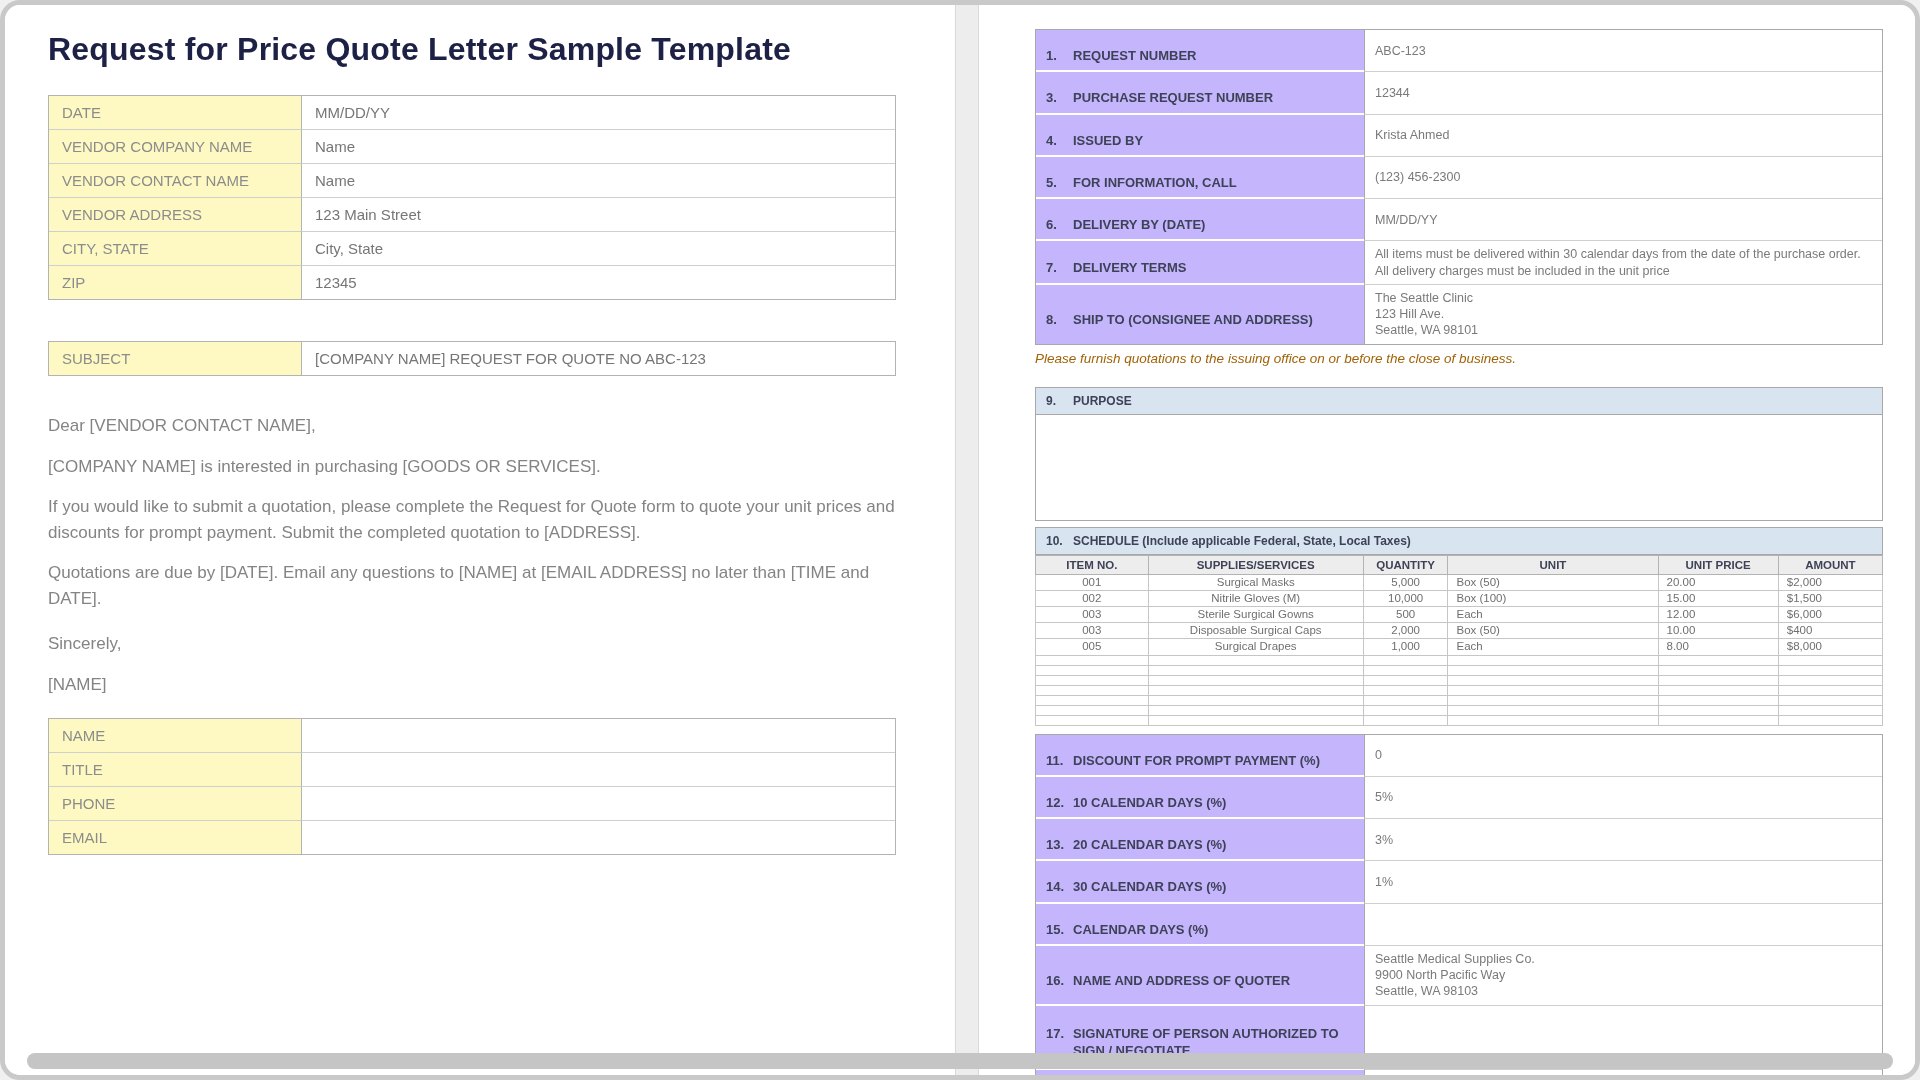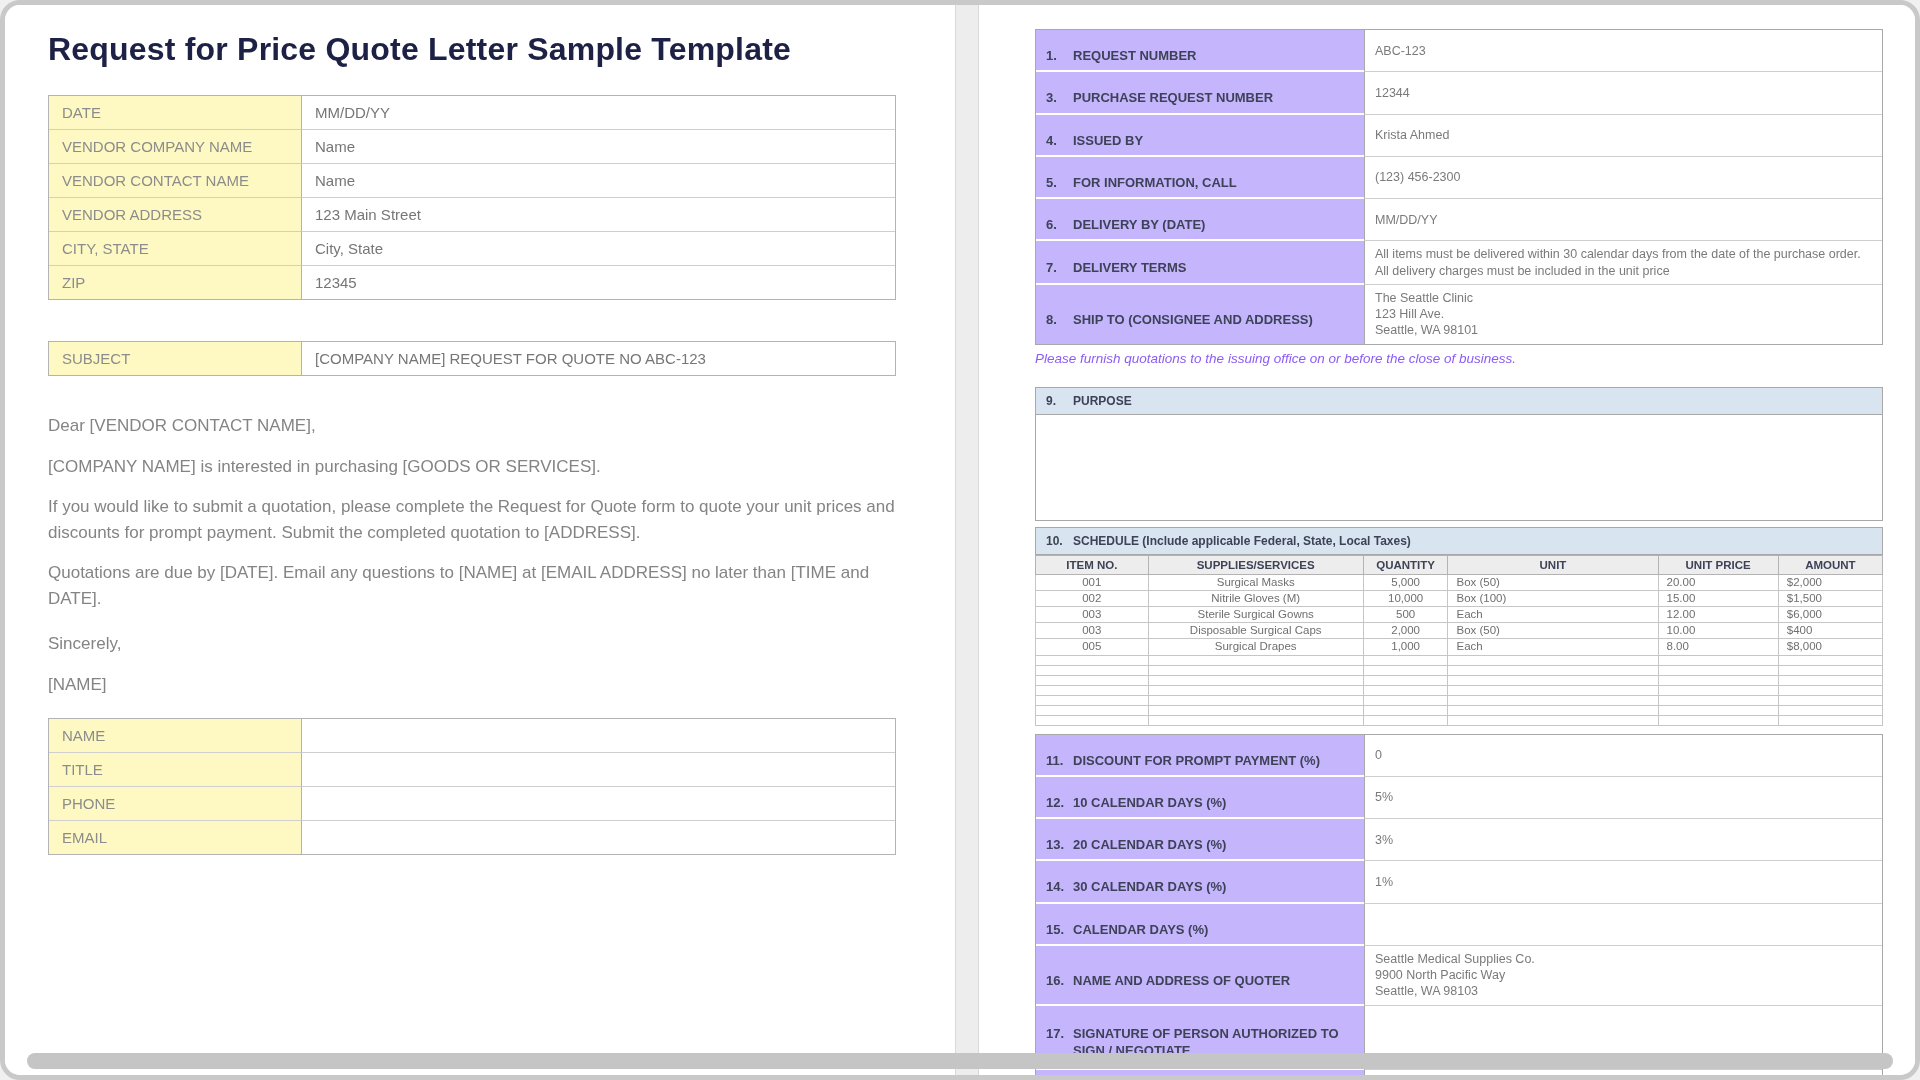--- a/index.html
+++ b/index.html
@@ -112,21 +112,21 @@
     font-size: 12.5px;
     color: #7a7a7a;
     line-height: 1.3;
   }
   table.form tr:last-child td { border-bottom: none; }
   table.form td.fvalue .vline { min-height: 15px; }
   .form-note {
     margin: 6px 0 0 0;
     font-size: 13.5px;
     font-style: italic;
-    color: #8b5cf6;
+    color: #a16207;
   }
   .section-bar {
     display: flex;
     width: 848px;
     background: #d8e5f1;
     border: 1px solid #a8a8a8;
     padding: 6px 8px 6px 10px;
     font-size: 12px;
     font-weight: bold;
     color: #3e4257;

